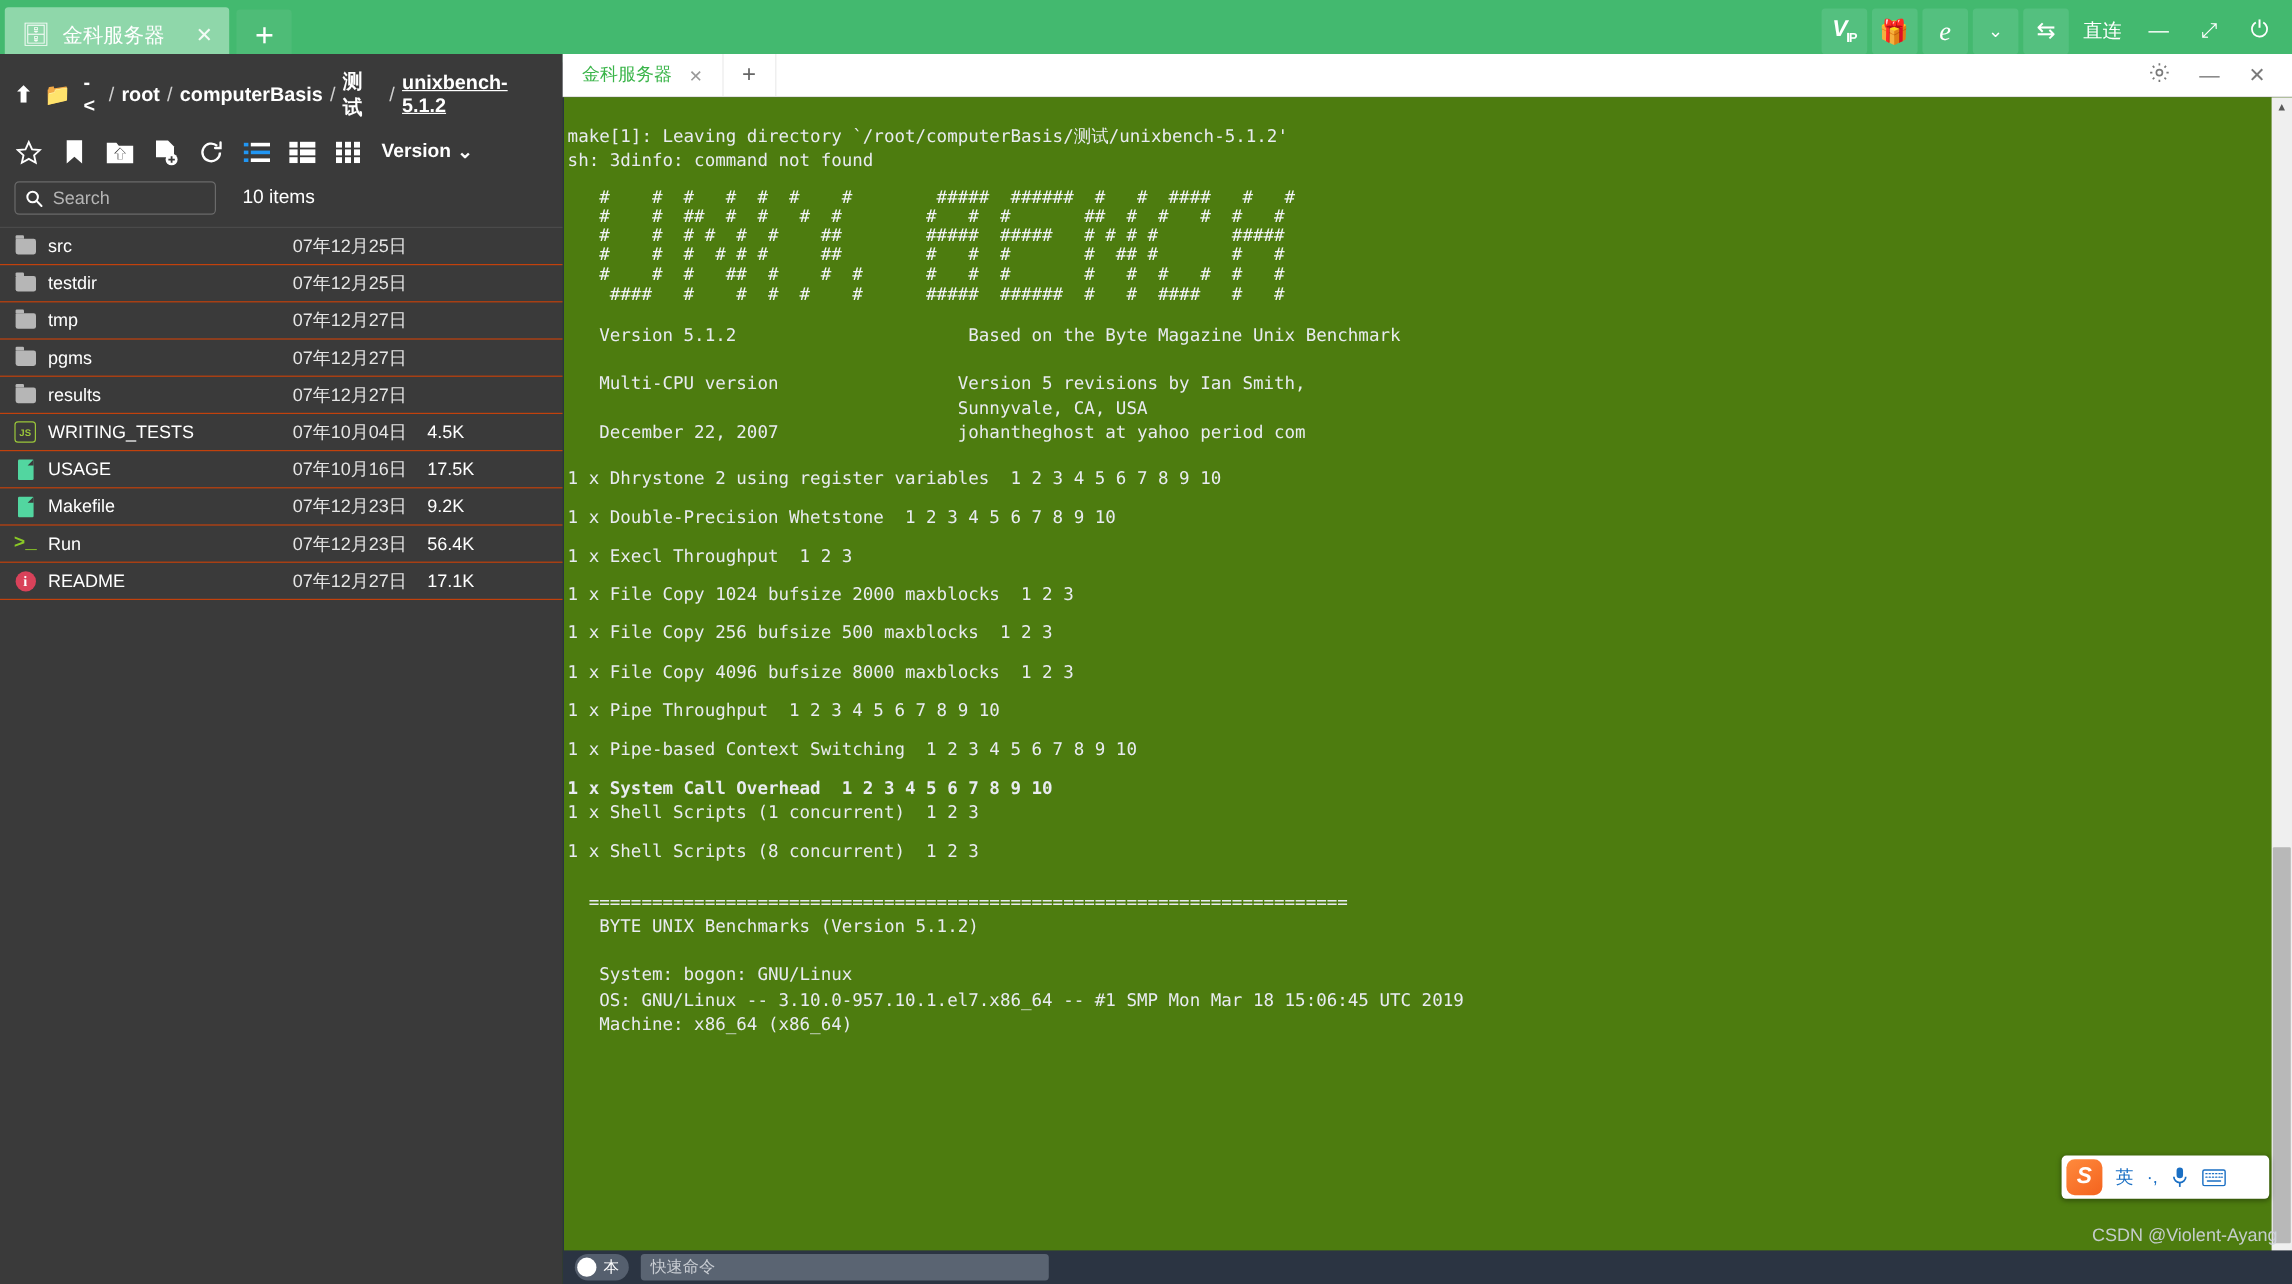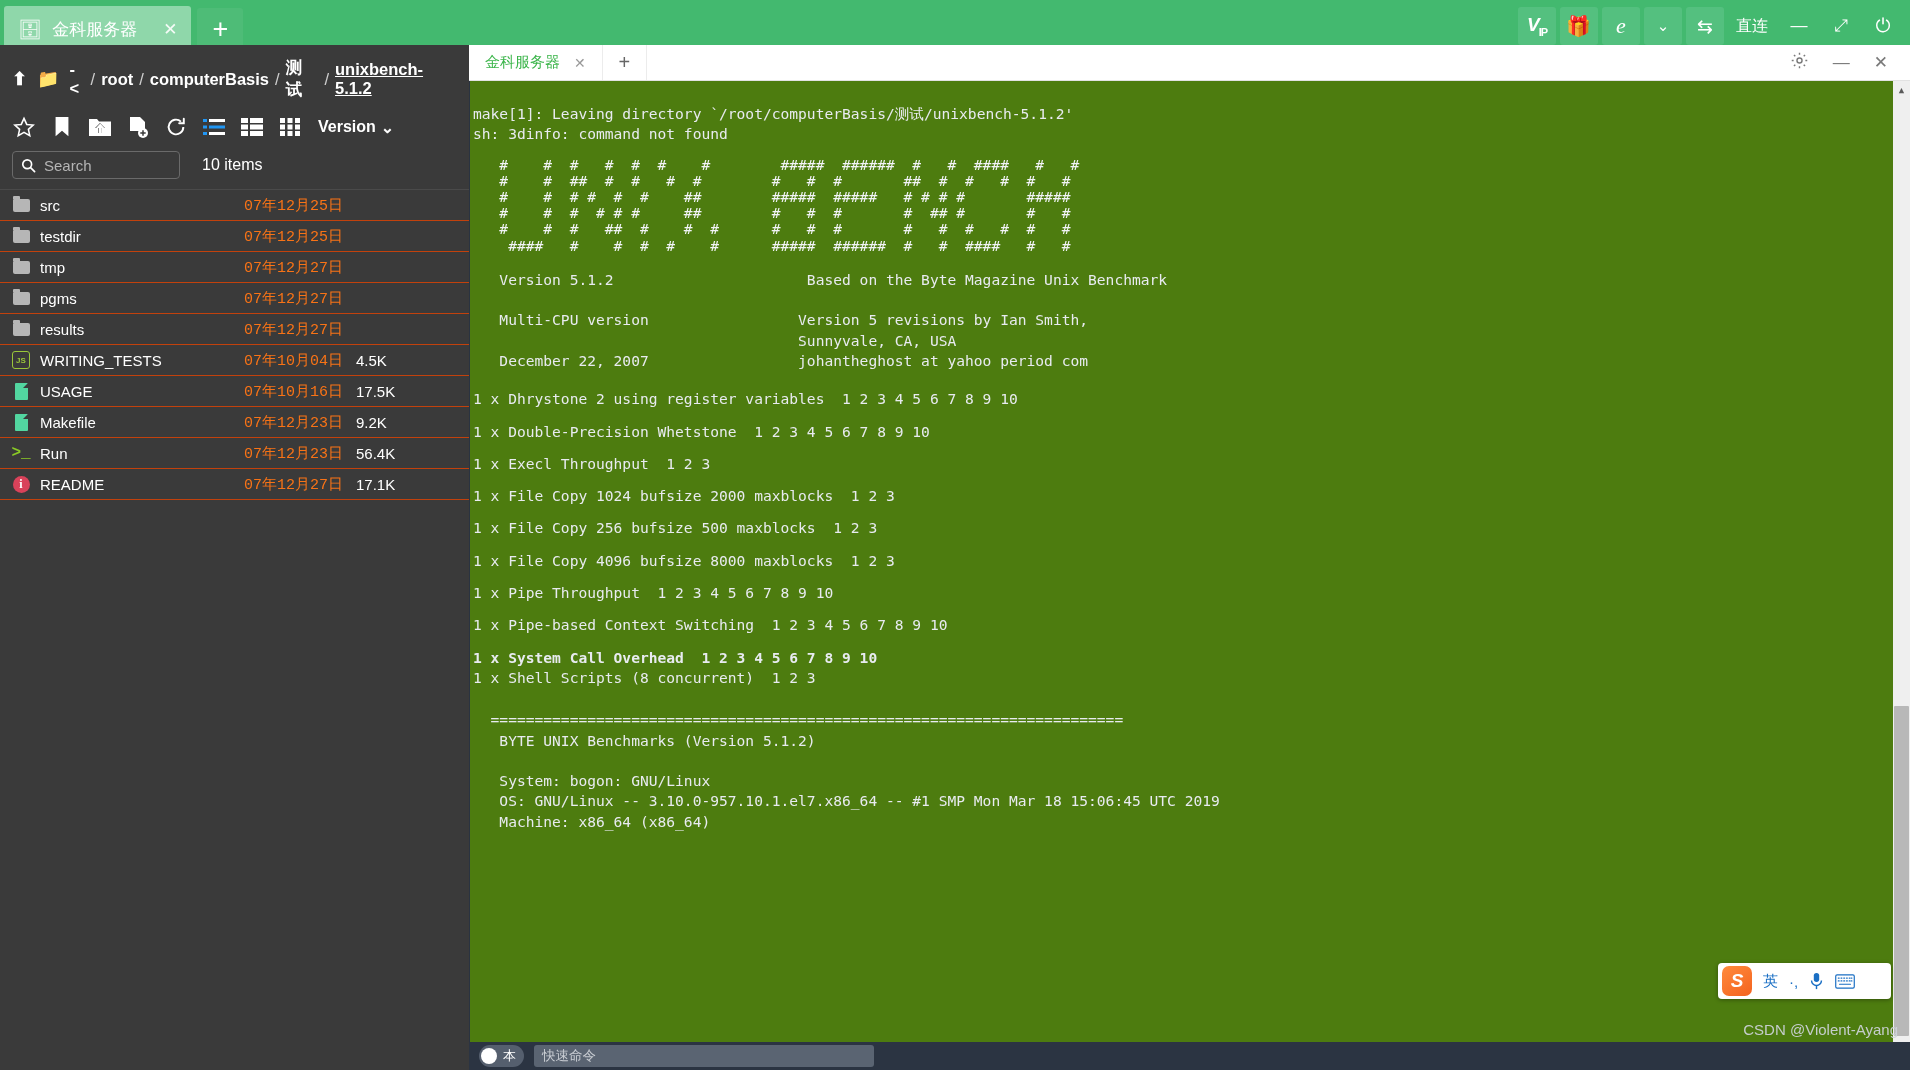--- a/index.html
+++ b/index.html
@@ -73,21 +73,21 @@
   .items-count { font-size: 16px; color: #fff; }
 
   .file-list { border-top: 1px solid #4a4a4a; }
   .file-row {
     display: flex; align-items: center; height: 31px;
     border-bottom: 1px solid #c2410c; padding: 0 10px 0 8px;
     font-size: 15px;
   }
   .fr-icon { width: 26px; display: flex; align-items: flex-end; justify-content: center; }
   .fr-name { flex: 0 0 210px; padding-left: 6px; color: #fff; }
-  .fr-date { flex: 0 0 112px; color: #f97316; font-family: Liberation Mono, monospace; }
+  .fr-date { flex: 0 0 112px; color: #e5e5e5; }
   .fr-size { color: #ffffff; }
 
   .ico-folder-s { width: 17px; height: 13px; background: #b6b6b6; border-radius: 1px 2px 2px 2px; position: relative; }
   .ico-folder-s:before { content:""; position:absolute; top:-3px; left:0; width:7px; height:3px; background:#b6b6b6; border-radius:1px 1px 0 0;}
   .ico-doc { width: 13px; height: 17px; background: #52d6a0; border-radius: 1px; position: relative; }
   .ico-doc:after { content:""; position:absolute; right:0; top:0; border-width: 0 0 5px 5px; border-style:solid; border-color: transparent transparent #3a3a3a transparent; }
   .ico-js { width: 18px; height: 18px; display:flex; align-items:center; justify-content:center; color:#9ac63a; font-size:8px; font-weight:bold; border:1.6px solid #9ac63a; border-radius:3px; }
   .ico-run { color: #8ac926; font-size: 16px; font-weight: bold; font-family: "Liberation Mono", monospace; }
   .ico-readme { width: 17px; height: 17px; border-radius: 50%; background: #d9425a; color:#fff; font-size: 12px; font-weight: bold; display:flex; align-items:center; justify-content:center; font-family: "Liberation Serif", serif; }
 
@@ -425,20 +425,21 @@
       <div id="test-lines">
           <pre class="term-text" style="margin-bottom: 12px;">1 x Dhrystone 2 using register variables  1 2 3 4 5 6 7 8 9 10</pre>
           <pre class="term-text" style="margin-bottom: 12px;">1 x Double-Precision Whetstone  1 2 3 4 5 6 7 8 9 10</pre>
           <pre class="term-text" style="margin-bottom: 12px;">1 x Execl Throughput  1 2 3</pre>
           <pre class="term-text" style="margin-bottom: 12px;">1 x File Copy 1024 bufsize 2000 maxblocks  1 2 3</pre>
           <pre class="term-text" style="margin-bottom: 12px;">1 x File Copy 256 bufsize 500 maxblocks  1 2 3</pre>
           <pre class="term-text" style="margin-bottom: 12px;">1 x File Copy 4096 bufsize 8000 maxblocks  1 2 3</pre>
           <pre class="term-text" style="margin-bottom: 12px;">1 x Pipe Throughput  1 2 3 4 5 6 7 8 9 10</pre>
           <pre class="term-text" style="margin-bottom: 12px;">1 x Pipe-based Context Switching  1 2 3 4 5 6 7 8 9 10</pre>
           <pre class="term-text" style="margin-bottom: 0; font-weight: bold;">1 x System Call Overhead  1 2 3 4 5 6 7 8 9 10</pre>
+          <pre class="term-text" style="margin-bottom: 12px;">1 x Shell Scripts (1 concurrent)  1 2 3</pre>
           <pre class="term-text" style="margin-bottom: 12px;">1 x Shell Scripts (8 concurrent)  1 2 3</pre>
         </div>
       <div style="height:10px"></div>
       <pre class="term-text">  ========================================================================
    BYTE UNIX Benchmarks (Version 5.1.2)
 
    System: bogon: GNU/Linux
    OS: GNU/Linux -- 3.10.0-957.10.1.el7.x86_64 -- #1 SMP Mon Mar 18 15:06:45 UTC 2019
    Machine: x86_64 (x86_64)</pre>
     </div>

